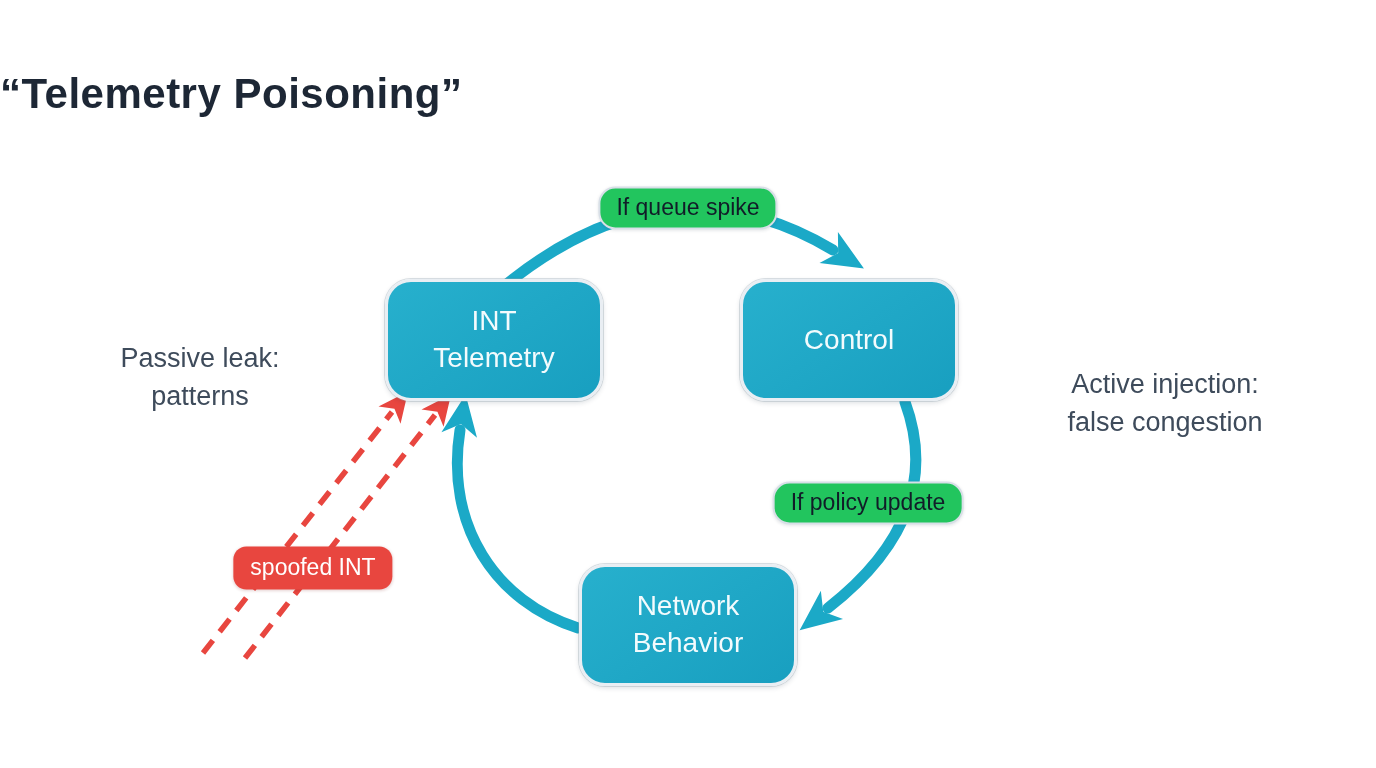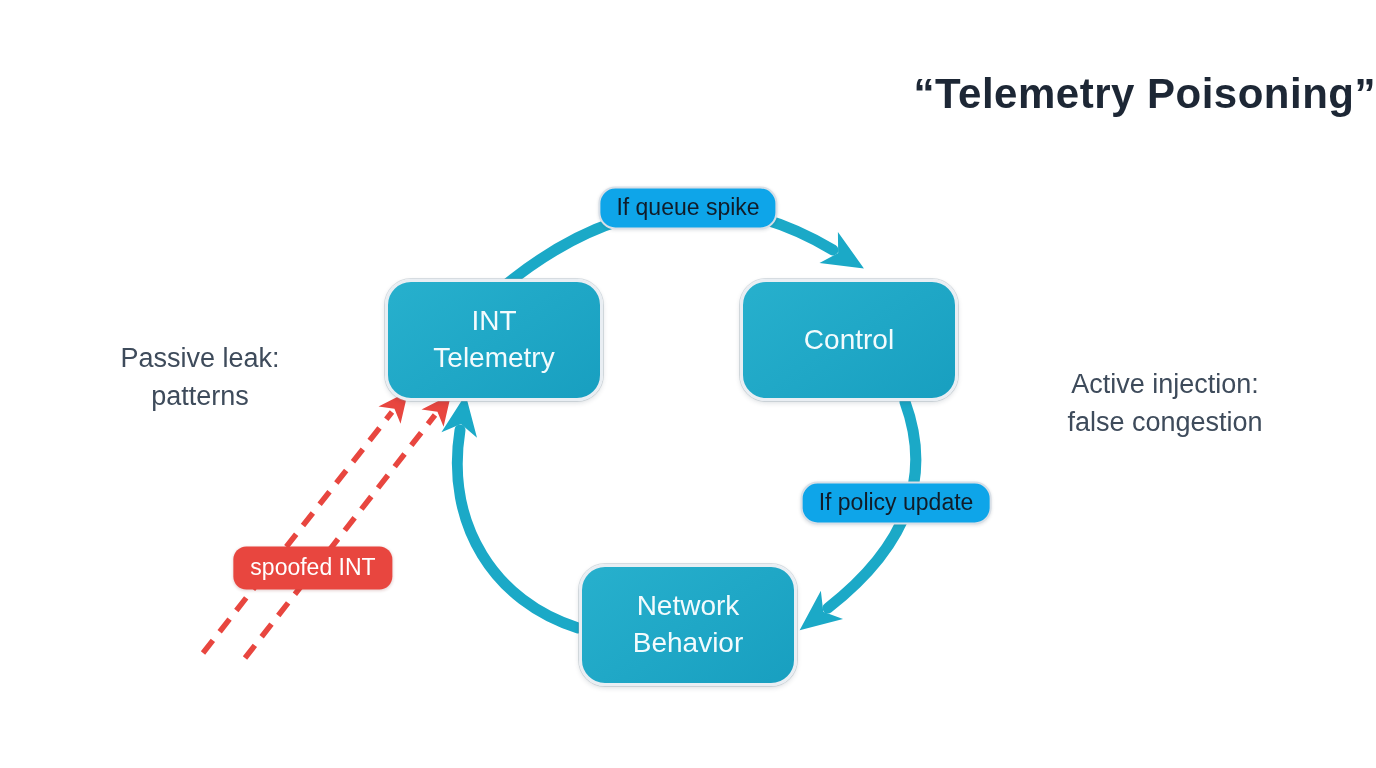--- a/index.html
+++ b/index.html
@@ -20,21 +20,21 @@
     font-family:"Liberation Sans", sans-serif;
   }
   .canvas{
     position:relative;
     width:1376px;height:768px;
     background:var(--background,#ffffff);
   }
   .title{
     position:absolute;
     left:0;top:70px;width:100%;
-    text-align:right;
+    text-align:left;
     font-size:42px;
     font-weight:600;
     letter-spacing:0.5px;
     color:var(--title-text,#1d2735);
   }
   svg.arrow-layer{
     position:absolute;left:0;top:0;
     width:1376px;height:768px;
     z-index:1;
   }
@@ -66,21 +66,21 @@
     box-shadow:0 0 0 1px rgba(150,165,178,0.35), 0 2px 5px rgba(20,40,60,0.15);
     color:var(--box-text,#f3fbfd);
     font-size:28px;
     line-height:1.32;
     text-align:center;
   }
   .pill{
     position:absolute;
     z-index:2;
     transform:translate(-50%,-50%);
-    background:#0ea5e9;
+    background:#22c55e;
     border:2px solid var(--pill-border,#d8dfe7);
     border-radius:17px;
     padding:5px 16px 7px 16px;
     font-size:23px;
     color:var(--label-text,#111c28);
     white-space:nowrap;
     box-shadow:0 1px 3px rgba(20,40,60,0.10);
   }
   .badge{
     position:absolute;
@@ -102,21 +102,21 @@
     font-size:27px;
     line-height:1.4;
     color:var(--annotation-text,#3e4b5b);
   }
   .annotation-passive{left:200px;top:340px;}
   .annotation-active{left:1165px;top:366px;}
   .node-int{left:494px;top:340px;}
   .node-control{left:849px;top:340px;}
   .node-network{left:688px;top:625px;}
   .pill-queue{left:688px;top:208px;}
-  .pill-policy{left:896px;top:503px;}
+  .pill-policy{left:868px;top:503px;}
   .badge-spoof{left:313px;top:540px;margin-top:28px;}
 </style>
 </head>
 <body>
 
 <div class="canvas">
 
   <div class="title">“Telemetry Poisoning”</div>
 
   <svg class="arrow-layer" viewBox="0 0 1376 768" xmlns="http://www.w3.org/2000/svg">

